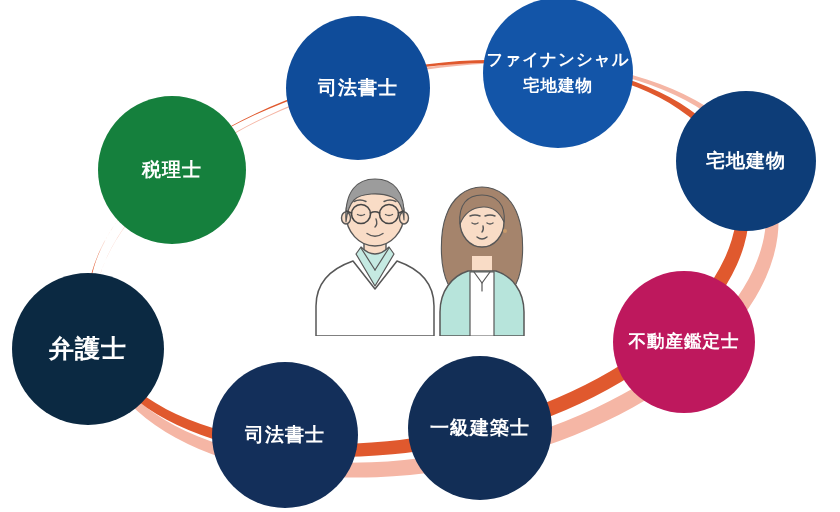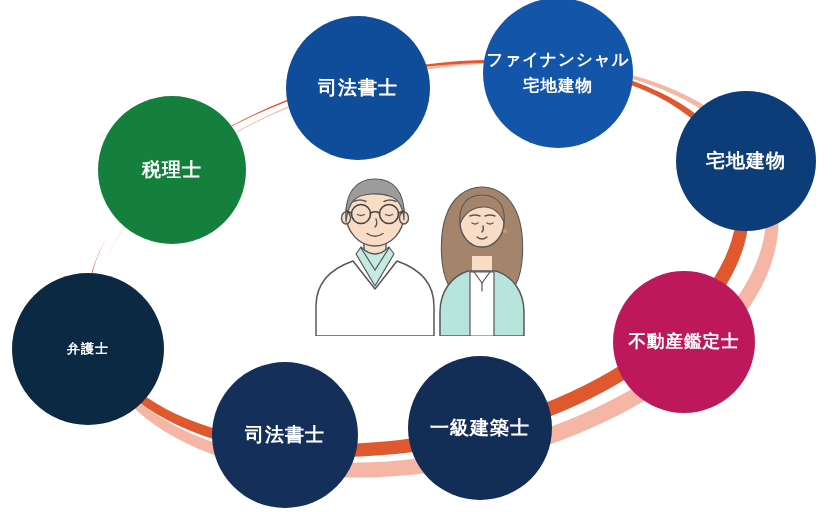--- a/index.html
+++ b/index.html
@@ -110,21 +110,21 @@
       <span class="node-line">一級建築士</span>
     </div>
   </div>
 
   <div class="node" style="left: 212px; top: 362px; width: 146px; height: 146px; font-size: 19px; background: rgb(19, 47, 90);">
     <div class="node-label">
       <span class="node-line">司法書士</span>
     </div>
   </div>
 
-  <div class="node" style="left: 12px; top: 273px; width: 152px; height: 152px; font-size: 13px; background: rgb(11, 41, 66);">
+  <div class="node" style="left: 12px; top: 273px; width: 152px; height: 152px; font-size: 25px; background: rgb(11, 41, 66);">
     <div class="node-label">
       <span class="node-line">弁護士</span>
     </div>
   </div>
 
   <div class="node" style="left: 98px; top: 96px; width: 148px; height: 148px; font-size: 19px; background: #15803d;">
     <div class="node-label">
       <span class="node-line">税理士</span>
     </div>
   </div>

